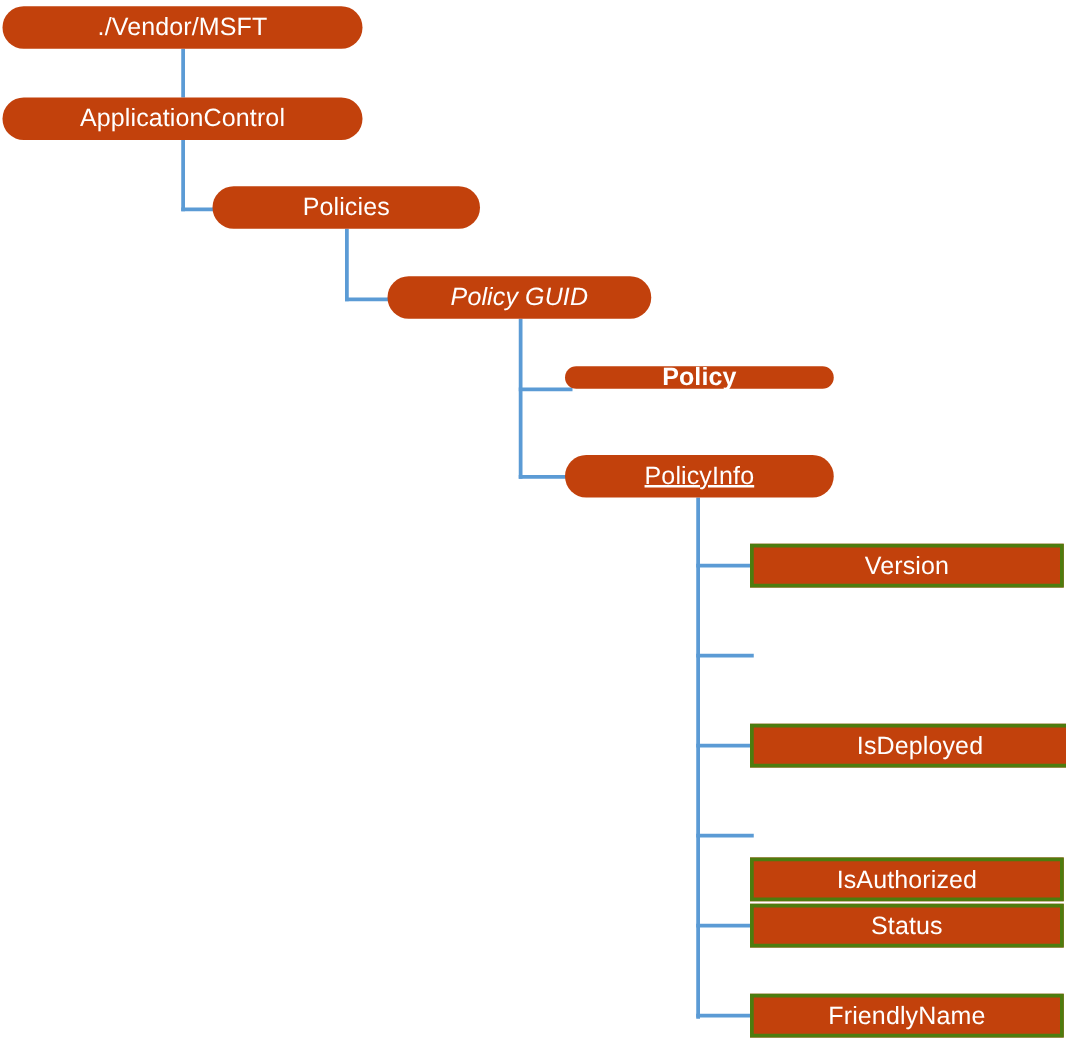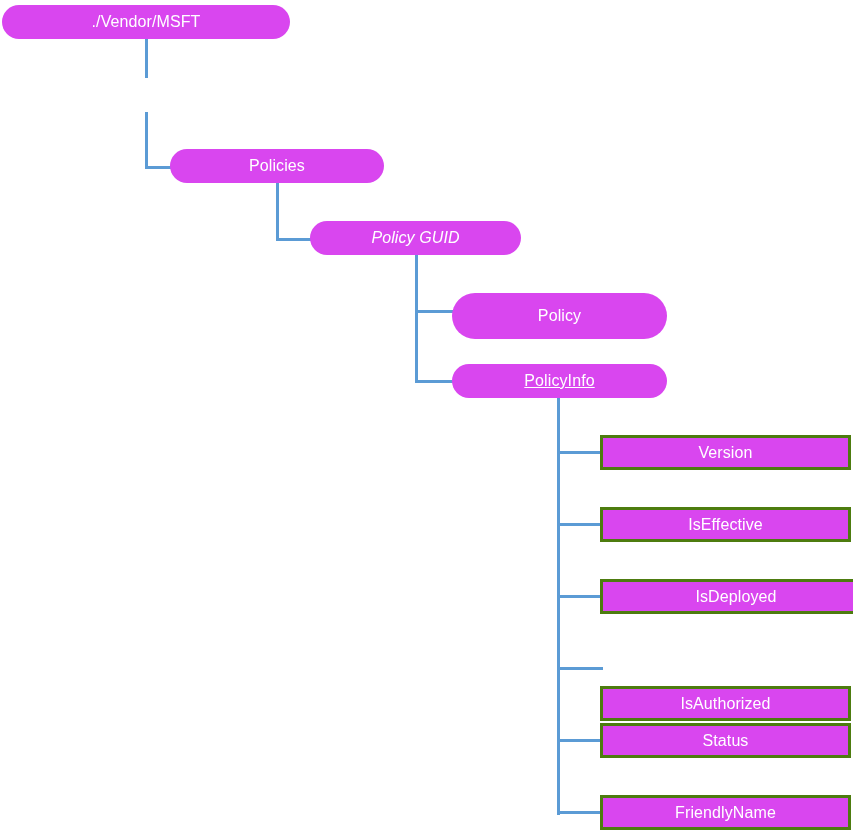--- a/index.html
+++ b/index.html
@@ -27,23 +27,23 @@
   .conn.v { width: 3px; }
   .conn.h { height: 3px; }
 
   
   .node {
     position: absolute;
     box-sizing: border-box;
     display: flex;
     align-items: center;
     justify-content: center;
-    background: #d946ef;
+    background: #c2410c;
     color: #ffffff;
-    font-size: 16px;
+    font-size: 20px;
     line-height: 1;
     letter-spacing: 0.1px;
     white-space: nowrap;
     text-align: center;
   }
   .node.pill {
     border-radius: 999px;
   }
   .node.rect {
     border: 3px solid #4d7c0f;
@@ -78,44 +78,44 @@
   <div class="conn h" style="left:557px; top:523px; width:46px;"></div>
   <div class="conn h" style="left:557px; top:595px; width:46px;"></div>
   <div class="conn h" style="left:557px; top:667px; width:46px;"></div>
   <div class="conn h" style="left:557px; top:739px; width:46px;"></div>
   <div class="conn h" style="left:557px; top:811px; width:46px;"></div>
 
   <div class="node pill" style="left:2px; top:5px; width:288px; height:34px;">
     <span class="node-label">./Vendor/MSFT</span>
   </div>
 
+  <div class="node pill" style="left:2px; top:78px; width:288px; height:34px;">
+    <span class="node-label">ApplicationControl</span>
+  </div>
 
   <div class="node pill italic" style="left:310px; top:221px; width:211px; height:34px;">
     <span class="node-label">Policy GUID</span>
   </div>
 
   <div class="node pill" style="left:170px; top:149px; width:214px; height:34px;">
     <span class="node-label">Policies</span>
   </div>
 
-  <div class="node pill" style="left:452px; top:293px; width:215px; height:46px;">
+  <div class="node pill" style="left:452px; top:293px; width:215px; height:18px;font-weight:bold;">
     <span class="node-label">Policy</span>
   </div>
 
   <div class="node pill" style="left:452px; top:364px; width:215px; height:34px;text-decoration:underline;">
     <span class="node-label">PolicyInfo</span>
   </div>
 
   <div class="node rect" style="left:600px; top:435px; width:251px; height:35px;">
     <span class="node-label">Version</span>
   </div>
 
-  <div class="node rect" style="left:600px; top:507px; width:251px; height:35px;">
-    <span class="node-label">IsEffective</span>
-  </div>
 
   <div class="node rect" style="left:600px; top:579px; width:272px; height:35px;">
     <span class="node-label">IsDeployed</span>
   </div>
 
   <div class="node rect" style="left:600px; top:686px; width:251px; height:35px;">
     <span class="node-label">IsAuthorized</span>
   </div>
 
   <div class="node rect" style="left:600px; top:795px; width:251px; height:35px;">

